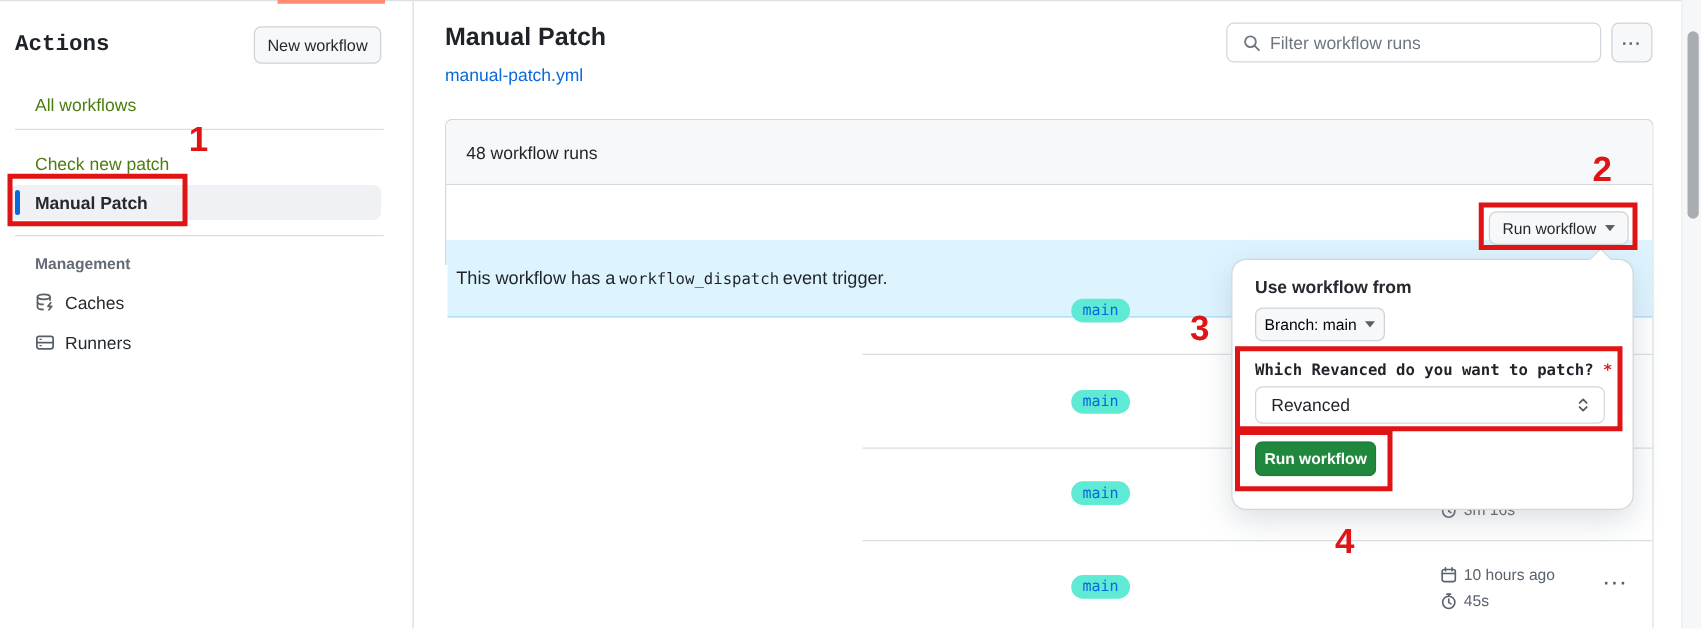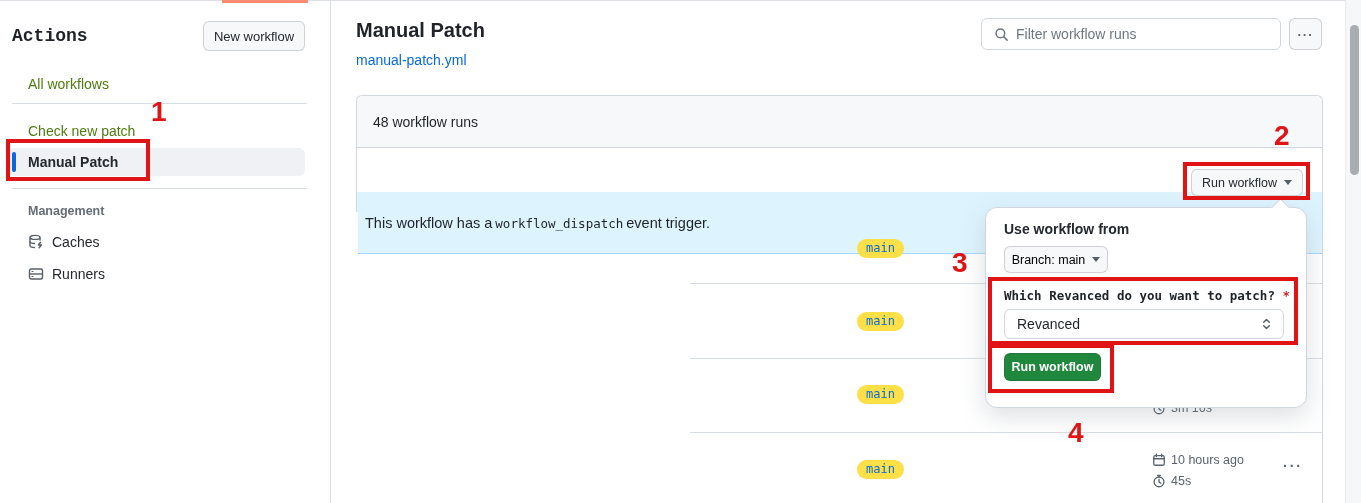--- a/index.html
+++ b/index.html
@@ -51,21 +51,21 @@
   .filter { display:flex; align-items:center; gap:5px; font-size:14px; color:#24292f; cursor:pointer; }
   .caret { width:0; height:0; border-left:4px solid transparent; border-right:4px solid transparent;
            border-top:5px solid #57606a; display:inline-block; }
   .banner { position:absolute; left:0; top:52px; width:100%; height:62px; background:#ddf4ff;
             border-bottom:1px solid rgba(84,174,255,.4); display:flex; align-items:center;
             padding:0 8px; font-size:14.5px; color:#1f2328;margin-top:44px; }
   .banner code { font-family:"DejaVu Sans Mono","Liberation Mono",monospace; font-size:12.5px; padding:0 3px; }
   .left-border-mask { left:356px; top:212px; width:2px; height:291px; background:#fff; z-index:4; }
 
   .row-divider { height:1px; background:#d8dee4; width:632px; left:690px; }
-  .branch-badge { position:absolute; left:857px; display:inline-block; background:#fde047; color:#0969da;
+  .branch-badge { position:absolute; left:857px; display:inline-block; background:#5eead4; color:#0969da;
                   font-family:"DejaVu Sans Mono","Liberation Mono",monospace; font-size:12px;
                   padding:2px 9px 3px; border-radius:2em; cursor:pointer; }
   .meta { display:flex; align-items:center; gap:5px; font-size:12.5px; color:#59636e; }
   .row-kebab { left:1283px; top:458px; font-size:14px; font-weight:700; color:#57606a;
                letter-spacing:2px; cursor:pointer; }
 
   
   .banner-run-btn { left:1191px; top:169px; width:112px; height:27px; font-size:12.5px; gap:7px; z-index:5; }
 
   

